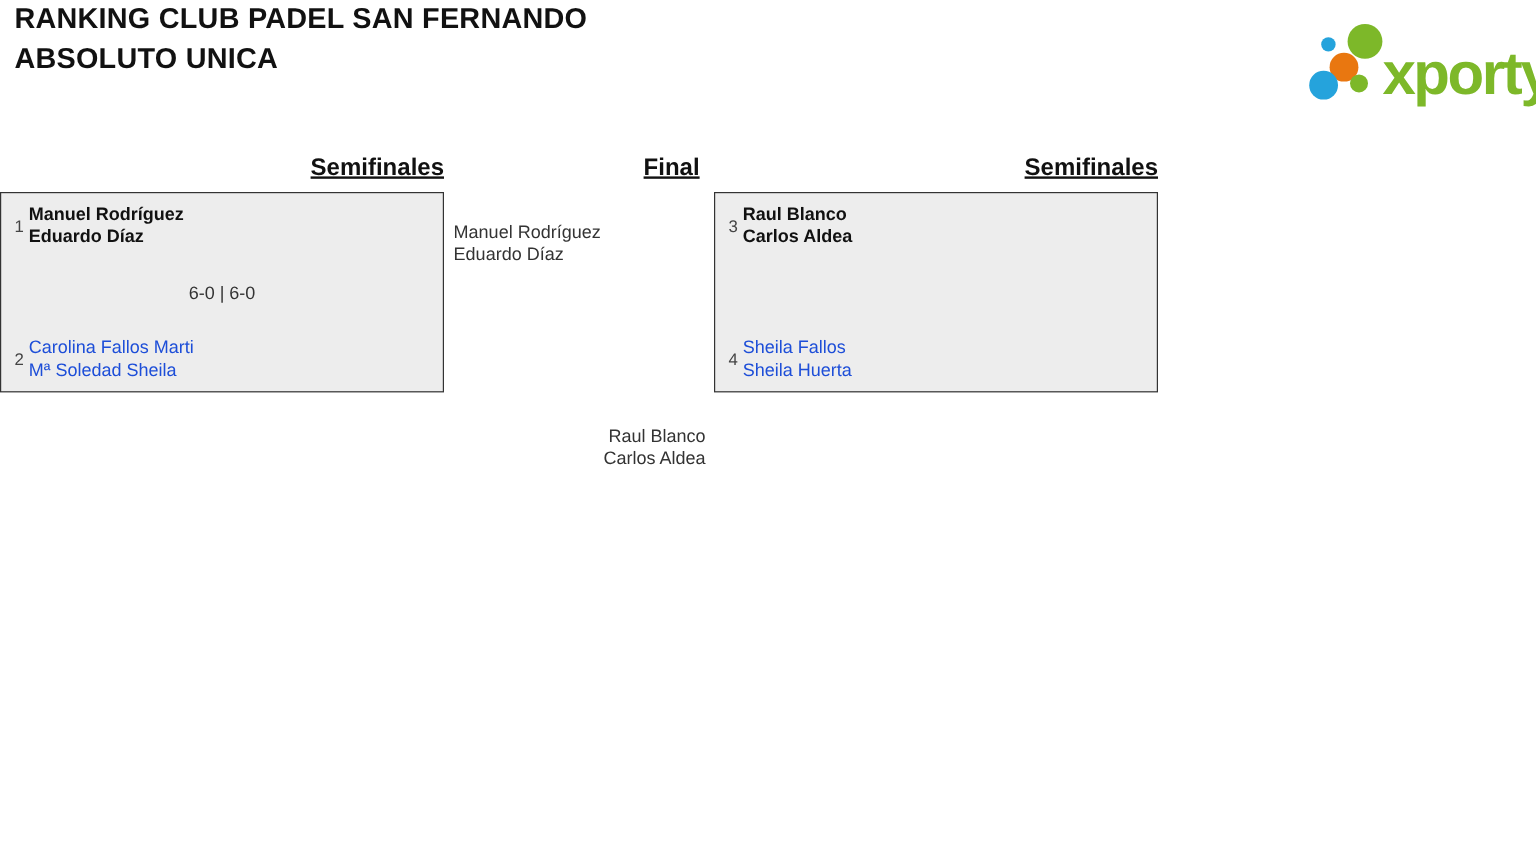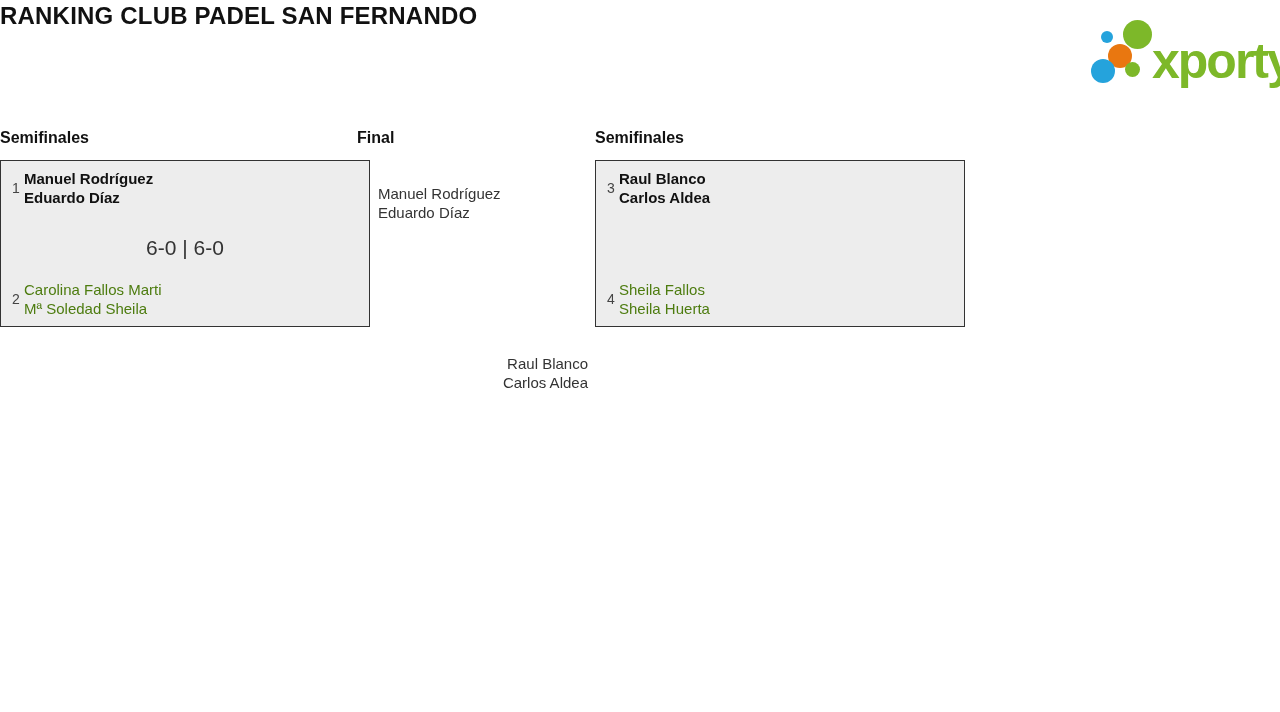--- a/index.html
+++ b/index.html
@@ -1,65 +1,66 @@
 <!DOCTYPE html>
 <html><head>
 <meta charset="utf-8">
 <style>
   * { margin: 0; padding: 0; box-sizing: border-box; }
   html, body { width: 1280px; height: 712px; background: #ffffff; overflow: hidden; }
   body { font-family: "Liberation Sans", sans-serif; position: relative; color: #111; }
 
   
-  .title-block { position: absolute; left: 0; top: -1px; }
+  .title-block { position: absolute; left: 12px; top: -1px; }
   .title-line { font-size: 24px; font-weight: 700; line-height: 34px; color: #111; letter-spacing: 0.2px; white-space: nowrap; }
 
   
   .logo { position: absolute; left: 1088px; top: 15px; width: 232px; height: 78px; cursor: pointer; }
   .logo .dot { position: absolute; border-radius: 50%; }
   .dot-blue-small  { left: 13px; top: 16px; width: 12px; height: 12px; background: #25a3dc; }
   .dot-green-big   { left: 35px; top: 5px;  width: 29px; height: 29px; background: #7db829; }
   .dot-orange      { left: 20px; top: 29px; width: 24px; height: 24px; background: #e97710; }
   .dot-blue-big    { left: 3px;  top: 44px; width: 24px; height: 24px; background: #25a3dc; }
   .dot-green-small { left: 37px; top: 47px; width: 15px; height: 15px; background: #7db829; }
   .wordmark { position: absolute; left: 64px; top: 18px; font-size: 50px; line-height: 56px;
               font-weight: 700; letter-spacing: -2px; color: #7db829; }
 
   
-  .round-header { position: absolute; top: 129px; text-align: left; font-size: 16px; font-weight: 700; color: #111; }
+  .round-header { position: absolute; top: 129px; text-align: right; font-size: 20px; font-weight: 700; color: #111; text-decoration: underline; }
   .rh-semi-left  { left: 0;     width: 370px; }
   .rh-final      { left: 357px; width: 226px; }
   .rh-semi-right { left: 595px; width: 370px; }
 
   
   .match { position: absolute; top: 160px; width: 370px; height: 167px;
            background: #ededed; border: 1px solid #333333; }
   .match-left  { left: 0; }
   .match-right { left: 595px; }
 
   .team { position: absolute; left: 0; display: flex; align-items: center; padding-left: 7px; }
   .team-top { top: 8px; }
   .team-bottom { top: 119px; }
   .seed { width: 16px; flex: 0 0 auto; text-align: center; font-size: 14px; color: #444; }
-  .players { font-size: 15px; line-height: 19px; color: #4d7c0f; }
+  .players { font-size: 15px; line-height: 19px; color: #1d4ed8; }
   .team-winner .players { font-weight: 700; color: #111; }
 
   .score { position: absolute; top: 75px; left: 0; width: 100%; text-align: center;
-           font-size: 21px; color: #333; }
+           font-size: 15px; color: #333; }
 
   
   .finalist { position: absolute; font-size: 15px; line-height: 19px; color: #333; }
   .finalist-top { left: 378px; top: 184px; text-align: left; }
   .finalist-bottom { left: 378px; top: 354px; width: 210px; text-align: right; }
 </style>
 </head>
 <body>
 
 <div class="title-block">
   <div class="title-line">RANKING CLUB PADEL SAN FERNANDO</div>
+  <div class="title-line">ABSOLUTO UNICA</div>
 </div>
 
 <div class="logo">
   <span class="dot dot-blue-small"></span>
   <span class="dot dot-green-big"></span>
   <span class="dot dot-orange"></span>
   <span class="dot dot-blue-big"></span>
   <span class="dot dot-green-small"></span>
   <span class="wordmark">xporty</span>
 </div>

